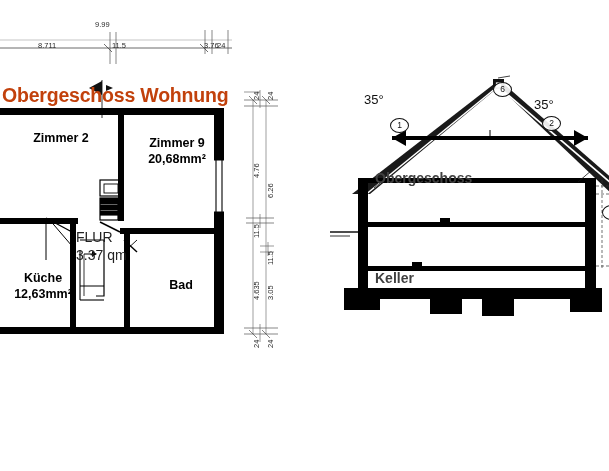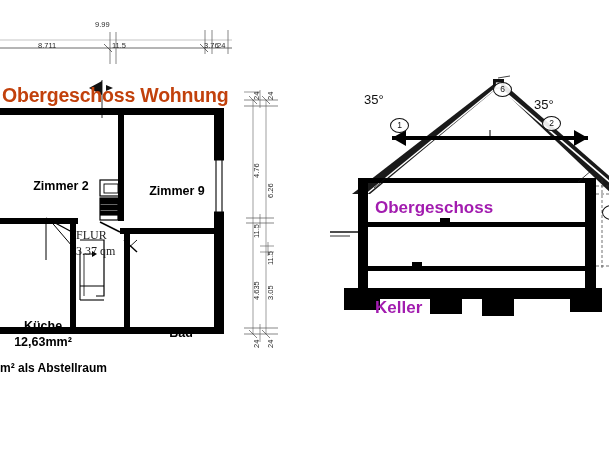--- a/index.html
+++ b/index.html
@@ -39,31 +39,30 @@
   }
 
   .room-label {
     position: absolute;
     text-align: center;
     font-size: 12.5px;
     font-weight: bold;
     color: #000;
     line-height: 1.28;
     white-space: nowrap;
-    margin-top: 48px;
   }
   .room-label .l2 { display: block; }
 
   .flur-label {
     position: absolute;
-    font-size: 12px;
+    font-size: 14px;
     color: #222;
     line-height: 1.3;
     white-space: nowrap;
-    font-family: Liberation Serif, serif;
+    font-family: Liberation Sans, sans-serif;
   }
 
   .note-bottom {
     position: absolute;
     left: 0px; top: 361px;
     font-size: 12px;
     font-weight: bold;
     color: #000;
     white-space: nowrap;
   }
@@ -84,25 +83,24 @@
     transform-origin: 0 0;
     transform: rotate(-90deg);
     font-family: "Liberation Sans", sans-serif;
   }
 
   
   #section-group { position: absolute; left: 330px; top: 70px; width: 279px; height: 270px; }
 
   .floor-label {
     position: absolute;
-    font-size: 17px;
+    font-size: 14px;
     font-weight: bold;
-    color: #a21caf;
-    white-space: nowrap;
-    margin-top: 28px;
+    color: #404040;
+    white-space: nowrap;
   }
   .angle-label {
     position: absolute;
     font-size: 13px;
     color: #111;
     white-space: nowrap;
   }
   .marker {
     position: absolute;
     width: 17px; height: 13px;
@@ -207,37 +205,37 @@
       <path d="M92 151 L97 154 L92 157 Z" fill="#000"></path>
       <line x1="84" y1="154" x2="84" y2="196" stroke="#000" stroke-width="0.8"></line>
     </svg>
 
     <div class="room-label" style="left:13px; top:130px; width:96px;">
       <span>Zimmer 2</span>
     </div>
 
     <div class="room-label" style="left:130px; top:135px; width:94px;">
       <span>Zimmer 9</span>
+      <span class="l2">20,68mm²</span>
     </div>
 
     <div class="room-label" style="left:-2px; top:270px; width:90px;">
       <span>Küche</span>
       <span class="l2">12,63mm²</span>
     </div>
 
     <div class="room-label" style="left:139px; top:277px; width:84px;">
       <span>Bad</span>
     </div>
 
     <div class="flur-label" style="left:76px; top:228px;">
       <span>FLUR</span><br>
       <span>3.37 qm</span>
     </div>
 
-    <div class="note-bottom">m² als Abstellraum</div>
 
     <svg class="abs" style="left:244px; top:86px;" width="40" height="262">
 
       <line x1="9" y1="14" x2="9" y2="248" stroke="#777" stroke-width="0.7"></line>
       <line x1="22" y1="14" x2="22" y2="248" stroke="#777" stroke-width="0.7"></line>
 
       <line x1="0" y1="14" x2="34" y2="14" stroke="#555" stroke-width="0.7"></line>
       <line x1="0" y1="20" x2="34" y2="20" stroke="#555" stroke-width="0.7"></line>
       <line x1="0" y1="6" x2="16" y2="6" stroke="#555" stroke-width="0.6"></line>
       <line x1="16" y1="4" x2="16" y2="22" stroke="#555" stroke-width="0.6"></line>

